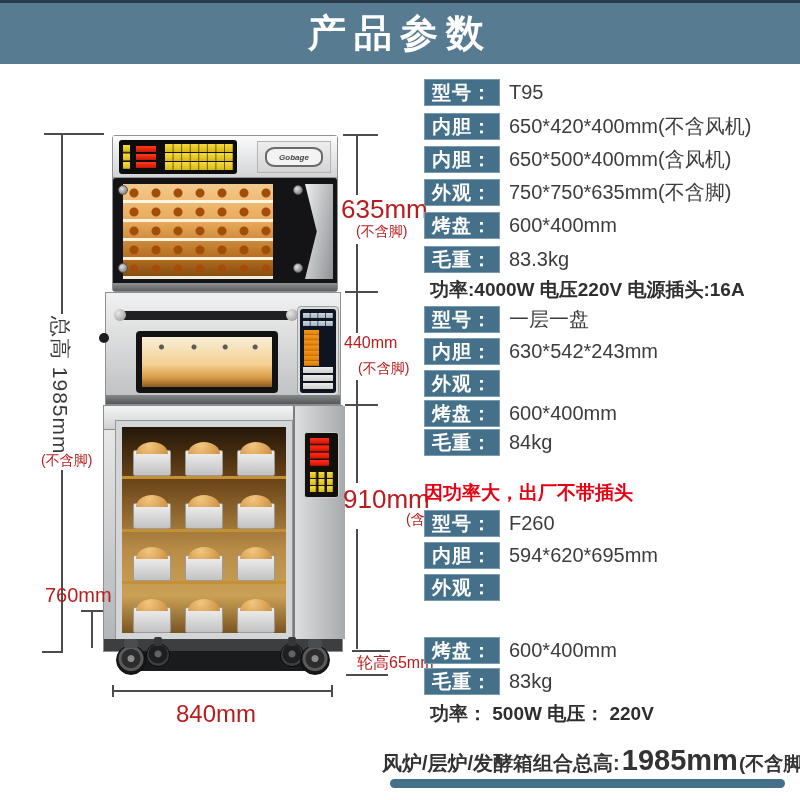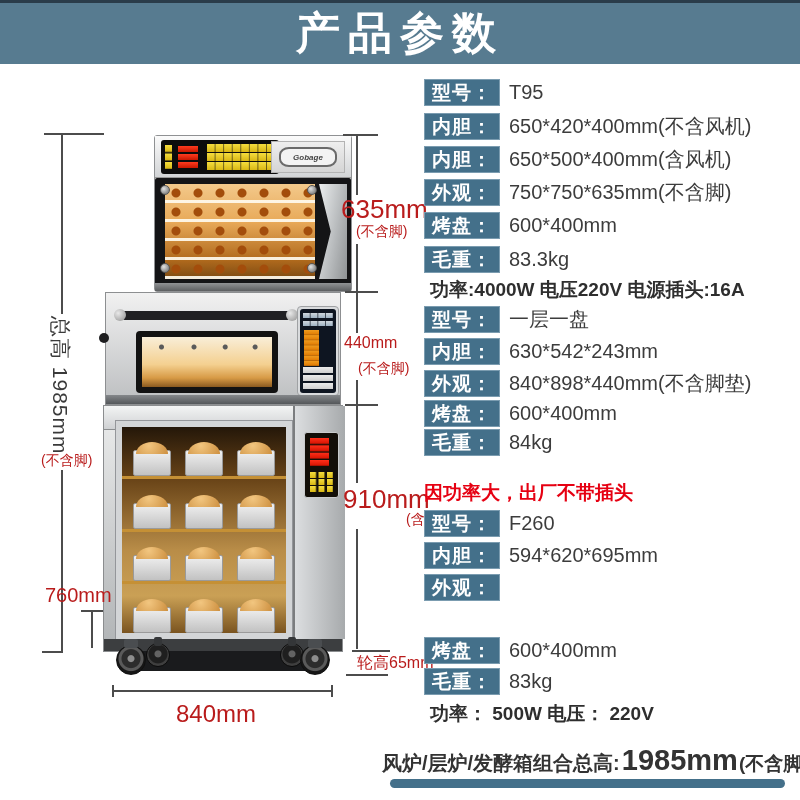--- a/index.html
+++ b/index.html
@@ -3,21 +3,21 @@
 <meta charset="utf-8">
 <style>
   html,body{margin:0;padding:0;background:#fff;}
   .canvas{position:relative;width:800px;height:800px;background:#ffffff;overflow:hidden;
           font-family:"Liberation Sans","DejaVu Sans",sans-serif;color:#3a3a3a;}
 
   
   .header{position:absolute;left:0;top:0;width:800px;height:64px;background:#577b90;
           border-top:3px solid #2a3c4a;box-sizing:border-box;
           display:flex;align-items:center;justify-content:center;}
-  .header-title{color:#fff;font-size:44px;font-weight:bold;letter-spacing:8px;font-family:Liberation Serif, serif;}
+  .header-title{color:#fff;font-size:38px;font-weight:bold;letter-spacing:8px;font-family:Liberation Serif, serif;}
 
   
   .spec-row{position:absolute;left:424px;height:27px;display:flex;align-items:center;white-space:nowrap;}
   .spec-label{min-width:76px;height:27px;background:#44708a;color:#fff;font-weight:bold;font-size:19px;
               display:flex;align-items:center;justify-content:center;letter-spacing:1px;
               border:1px solid #7b9cb0;box-sizing:border-box;}
   .spec-value{margin-left:9px;font-size:20px;color:#3c3c3c;}
   .spec-note{position:absolute;left:430px;font-size:19px;color:#2e2e2e;font-weight:600;white-space:nowrap;}
   .warning{color:#e60012;font-weight:bold;left:424px;}
   .total-line{position:absolute;left:382px;top:744px;display:flex;align-items:baseline;white-space:nowrap;color:#333;}
@@ -32,22 +32,22 @@
   .dim-text{position:absolute;color:#b91c1c;white-space:nowrap;}
   .rot-text{position:absolute;left:46px;top:316px;height:142px;writing-mode:vertical-rl;
             text-orientation:sideways;font-size:21px;color:#3a3a3a;letter-spacing:1px;}
 
   
   .unit{position:absolute;box-sizing:border-box;}
   .screw{position:absolute;width:8px;height:8px;border-radius:50%;
          background:radial-gradient(circle at 35% 35%,#e2e2e2,#8a8a8a 70%);border:1px solid #565656;}
 
   
-  .oven1{left:112px;top:135px;width:198px;height:157px;border:1px solid #8f9193;border-radius:3px;
-         background:linear-gradient(180deg,#f4f4f4,#c6c8ca);margin-left:42px;}
+  .oven1{left:112px;top:135px;width:226px;height:157px;border:1px solid #8f9193;border-radius:3px;
+         background:linear-gradient(180deg,#f4f4f4,#c6c8ca);}
   .o1-top{position:absolute;left:0;top:0;width:100%;height:42px;
           background:linear-gradient(180deg,#fbfbfb,#d2d4d6);border-bottom:1px solid #979797;box-sizing:border-box;}
   .o1-panel{position:absolute;left:6px;top:4px;width:118px;height:34px;background:#0c0c0c;border-radius:3px;}
   .o1-minibtns{position:absolute;left:4px;top:5px;bottom:5px;width:9px;
                background-image:linear-gradient(#f4dd3e,#d8b714);background-size:7px 7px;background-repeat:space;}
   .o1-leds{position:absolute;left:17px;top:6px;bottom:6px;width:24px;
            background-image:linear-gradient(#ff3b1f,#c81800);background-size:20px 6px;background-repeat:space;}
   .o1-grid{position:absolute;right:4px;top:4px;bottom:4px;width:68px;
            background-image:linear-gradient(#f4dd3e,#d8b714);background-size:8px 8px;background-repeat:space;}
   .brand-plate{position:absolute;right:6px;top:5px;width:72px;height:30px;
@@ -280,21 +280,20 @@
   <div class="spec-row" style="top:306px;">
       <div class="spec-label">型号：</div>
       <div class="spec-value">一层一盘</div>
     </div>
   <div class="spec-row" style="top:338px;">
       <div class="spec-label">内胆：</div>
       <div class="spec-value">630*542*243mm</div>
     </div>
   <div class="spec-row" style="top:370px;">
       <div class="spec-label">外观：</div>
-      <div class="spec-value">840*898*440mm(不含脚垫)</div>
     </div>
   <div class="spec-row" style="top:400px;">
       <div class="spec-label">烤盘：</div>
       <div class="spec-value">600*400mm</div>
     </div>
   <div class="spec-row" style="top:429px;">
       <div class="spec-label">毛重：</div>
       <div class="spec-value">84kg</div>
     </div>
   <div class="spec-note warning" style="top:480px;">因功率大，出厂不带插头</div>

